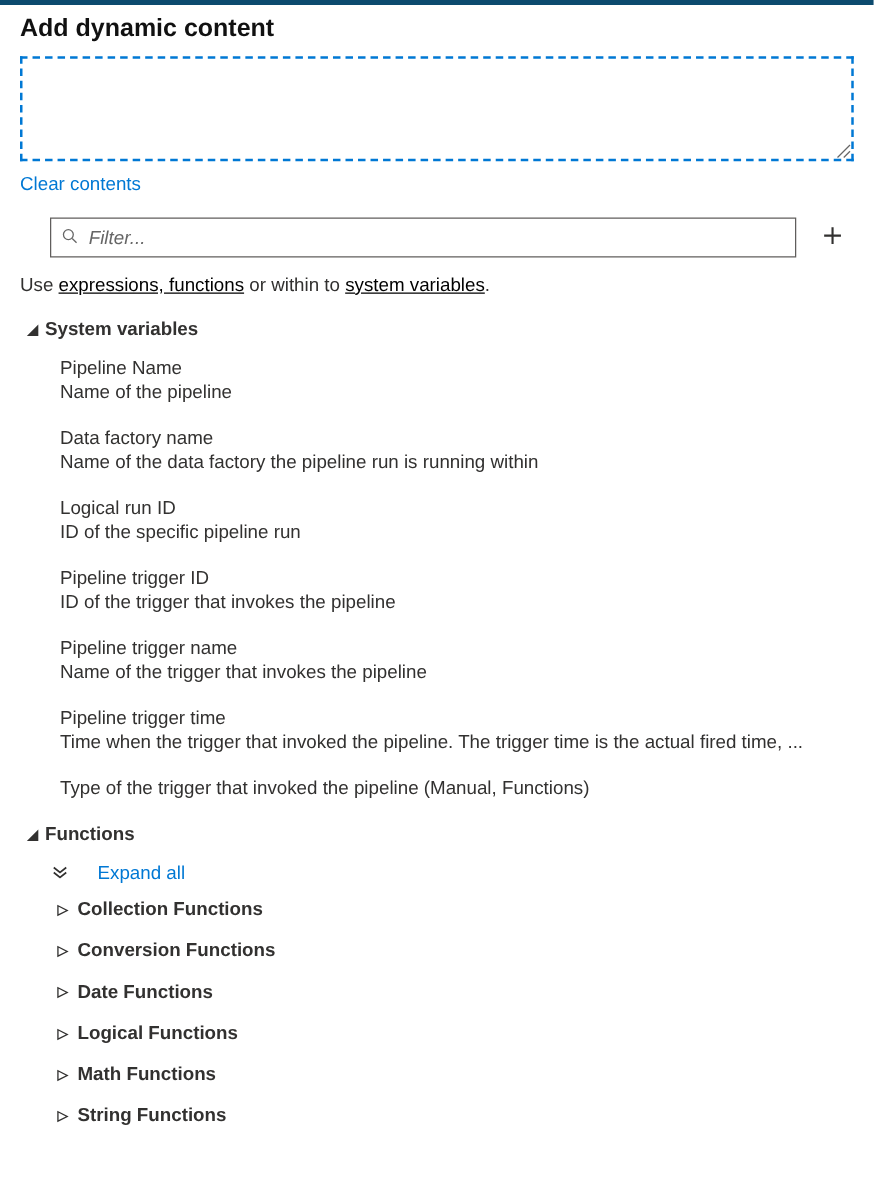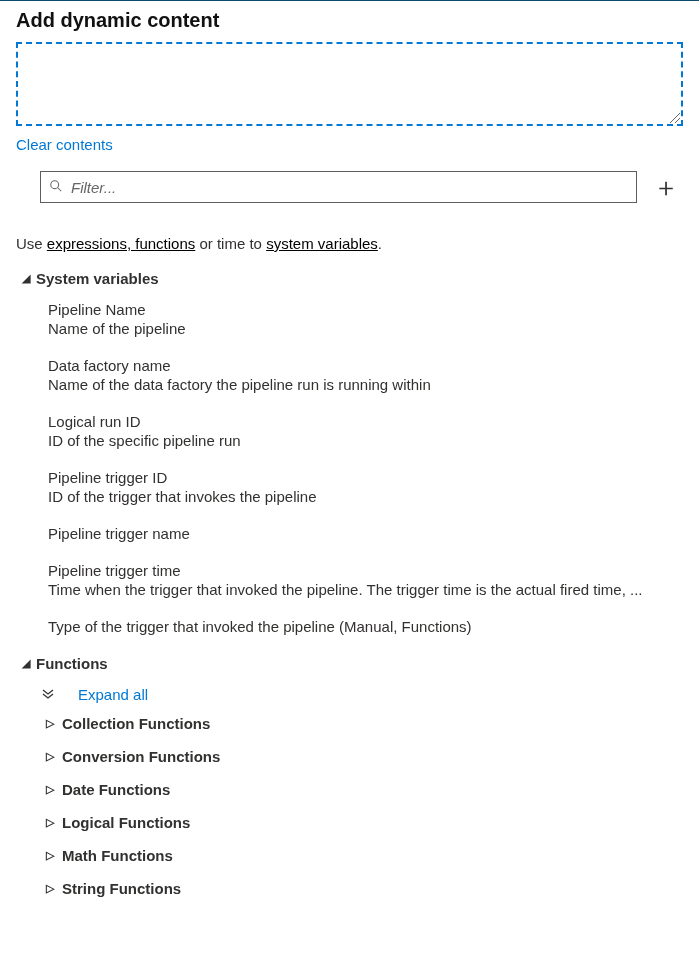--- a/index.html
+++ b/index.html
@@ -6,21 +6,21 @@
   html, body {
     margin: 0; padding: 0;
     font-family: "Segoe UI", -apple-system, BlinkMacSystemFont, sans-serif;
     font-size: 14px;
     color: #323130;
     background: #fff;
     width: 699px;
   }
   .container {
     padding: 0 16px 20px 16px;
-    border-top: 1px solid #0c4a6e;
+    border-top: 4px solid #0c4a6e;
   }
   .title {
     font-size: 20px;
     font-weight: 600;
     margin: 8px 0 10px 0;
     color: #111;
   }
   .expression-box {
     border: 2px dashed #0078d4;
     background: #fff;
@@ -37,23 +37,22 @@
   .resize-handle svg { display:block; }
   .clear-link {
     color: #0078d4;
     font-size: 15px;
     cursor: pointer;
     display: inline-block;
     margin-bottom: 18px;
   }
   .filter-row {
     display: flex;
-    align-items: center;
     gap: 12px;
-    margin-bottom: 32px;
+    margin-bottom: 14px;
     padding-left: 24px;
   }
   .filter-input-wrap {
     flex: 1;
     border: 1px solid #605e5c;
     display: flex;
     align-items: center;
     padding: 4px 8px;
     height: 32px;
   }
@@ -169,21 +168,21 @@
           <circle cx="6.5" cy="6.5" r="4.5" stroke="#666" stroke-width="1.2"></circle>
           <line x1="10" y1="10" x2="14" y2="14" stroke="#666" stroke-width="1.2"></line>
         </svg>
       </span>
       <input class="filter-input" type="text" placeholder="Filter..." style="">
     </div>
     <span class="add-btn">＋</span>
   </div>
 
   <div class="help-text">
-    <span>Use </span><span class="link">expressions, functions</span><span> or time to </span><span class="link">system variables</span><span>.</span>
+    <span>Use </span><span class="link">expressions, functions</span><span> or within to </span><span class="link">system variables</span><span>.</span>
   </div>
 
   
   <div class="section-header">
     <span class="tri">◢</span>
     <span>System variables</span>
   </div>
 
   <div id="sysvars-list">
       <div class="var-item">
@@ -197,20 +196,21 @@
       <div class="var-item">
         <div class="var-title">Logical run ID</div>
         <div class="var-desc">ID of the specific pipeline run</div>
       </div>
       <div class="var-item">
         <div class="var-title">Pipeline trigger ID</div>
         <div class="var-desc">ID of the trigger that invokes the pipeline</div>
       </div>
       <div class="var-item">
         <div class="var-title">Pipeline trigger name</div>
+        <div class="var-desc">Name of the trigger that invokes the pipeline</div>
       </div>
       <div class="var-item">
         <div class="var-title">Pipeline trigger time</div>
         <div class="var-desc">Time when the trigger that invoked the pipeline. The trigger time is the actual fired time, ...</div>
       </div>
       <div class="var-item">
         <div class="var-desc">Type of the trigger that invoked the pipeline (Manual, Functions)</div>
       </div>
     </div>
 

